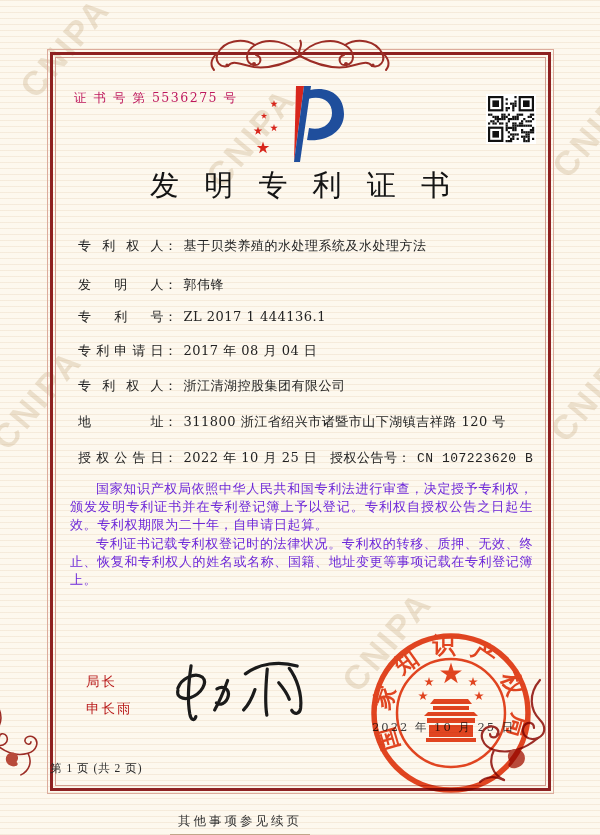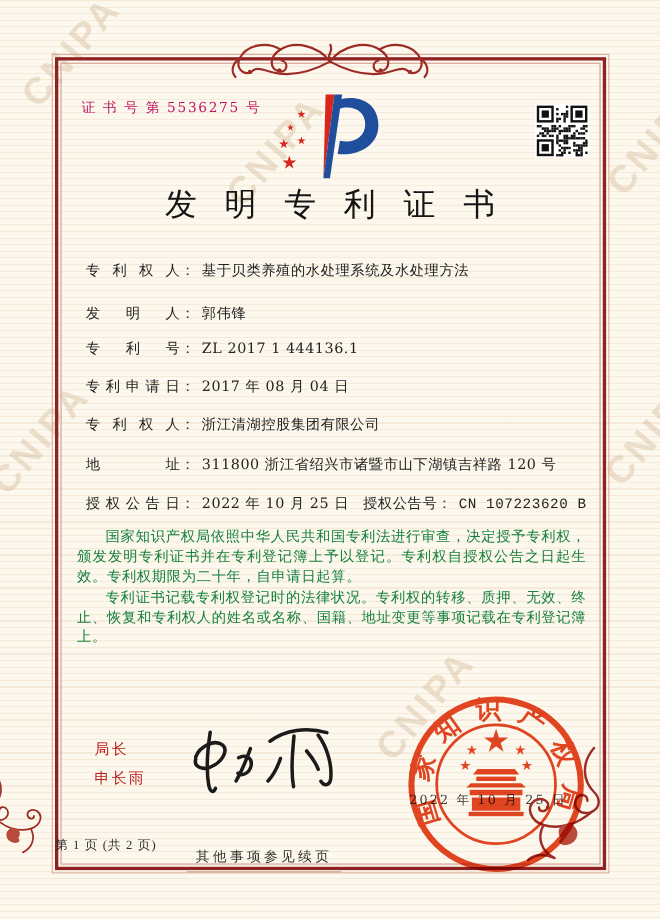--- a/index.html
+++ b/index.html
@@ -51,38 +51,38 @@
   }
   .flabel{
     display:inline-block;width:86px;vertical-align:bottom;
     text-align:justify;text-align-last:justify;
   }
   .fvalue{padding-left:6px;text-align:right;}
   .grant2{position:absolute;left:252px;top:0;font-family:Liberation Mono, monospace;}
   .body-p{
     position:absolute;left:70px;width:463px;z-index:3;margin:0;
     font-size:13px;line-height:1.4;letter-spacing:0.6px;
-    text-indent:2em;color:#15803d;text-align:justify;
+    text-indent:2em;color:#6d28d9;text-align:justify;
   }
   .director{
     position:absolute;left:86px;top:668px;z-index:3;
     font-size:13.5px;line-height:2.0;letter-spacing:2px;color:#b91c1c;
   }
   .signature{position:absolute;left:162px;top:652px;z-index:4;transform:rotate(-2deg);}
   .seal-date{
     position:absolute;left:372px;top:720px;z-index:3;
     font-size:11.5px;letter-spacing:2px;color:#3c3c3c;white-space:nowrap;
   }
   .seal{position:absolute;left:366px;top:628px;z-index:5;mix-blend-mode:multiply;opacity:0.95;}
   .page-info{
     position:absolute;left:50px;top:761px;width:495px;z-index:3;
     text-align:left;font-size:11.5px;letter-spacing:1px;color:#2b2b2b;font-family:Liberation Serif, serif;
   }
   .footer-note{
-    position:absolute;left:0;top:768px;width:480px;z-index:3;text-align:center;
+    position:absolute;left:0;top:810px;width:480px;z-index:3;text-align:center;
   }
   .footer-note span{
     display:inline-block;font-size:12.5px;letter-spacing:3px;color:#333;
     border-bottom:1px solid rgba(150,110,70,0.55);padding:0 8px 4px;
   }
   .ornament-top{position:absolute;left:205px;top:28px;z-index:4;}
   .flourish-br{position:absolute;left:458px;top:676px;z-index:4;}
   .flourish-bl{position:absolute;left:54px;top:700px;z-index:4;transform:scaleX(-1) scale(0.72);transform-origin:left top;}
 </style>
 </head>

